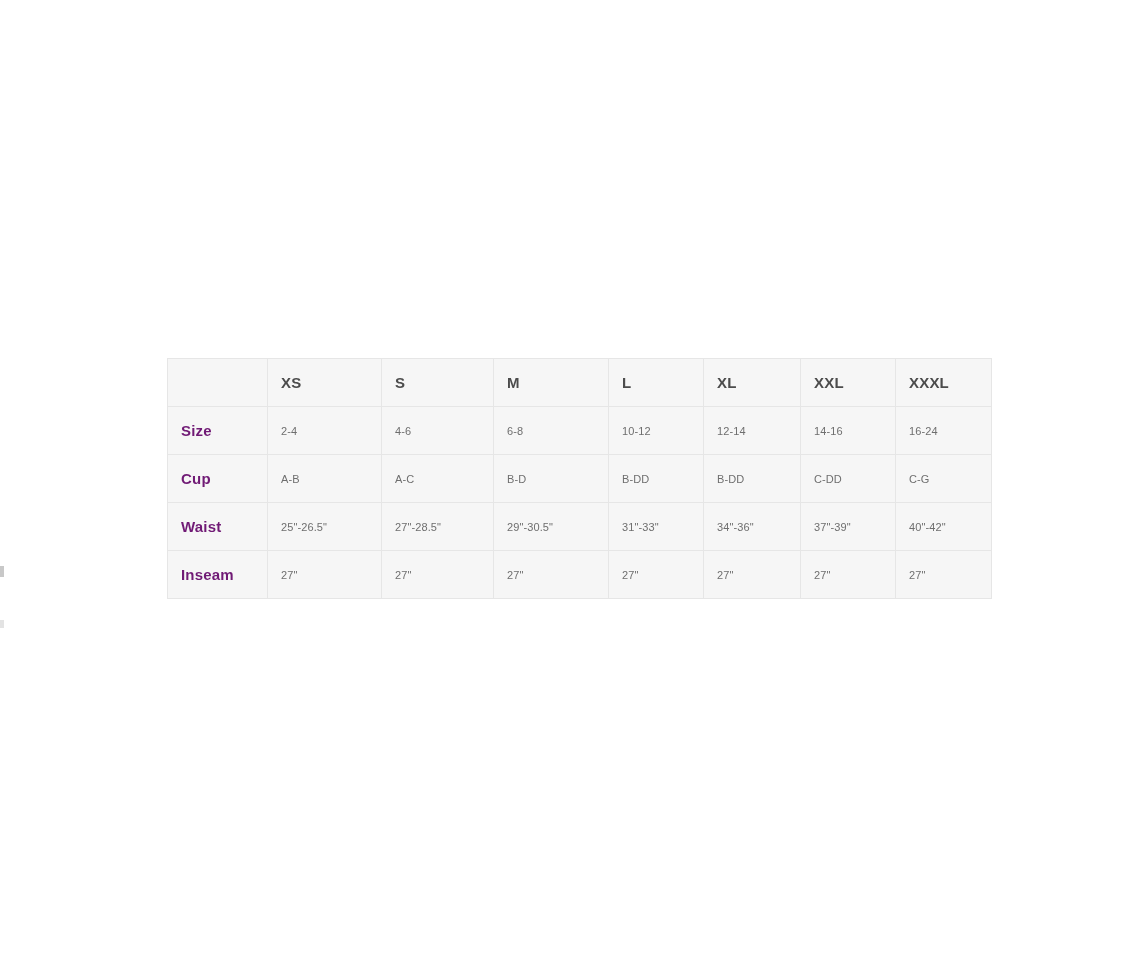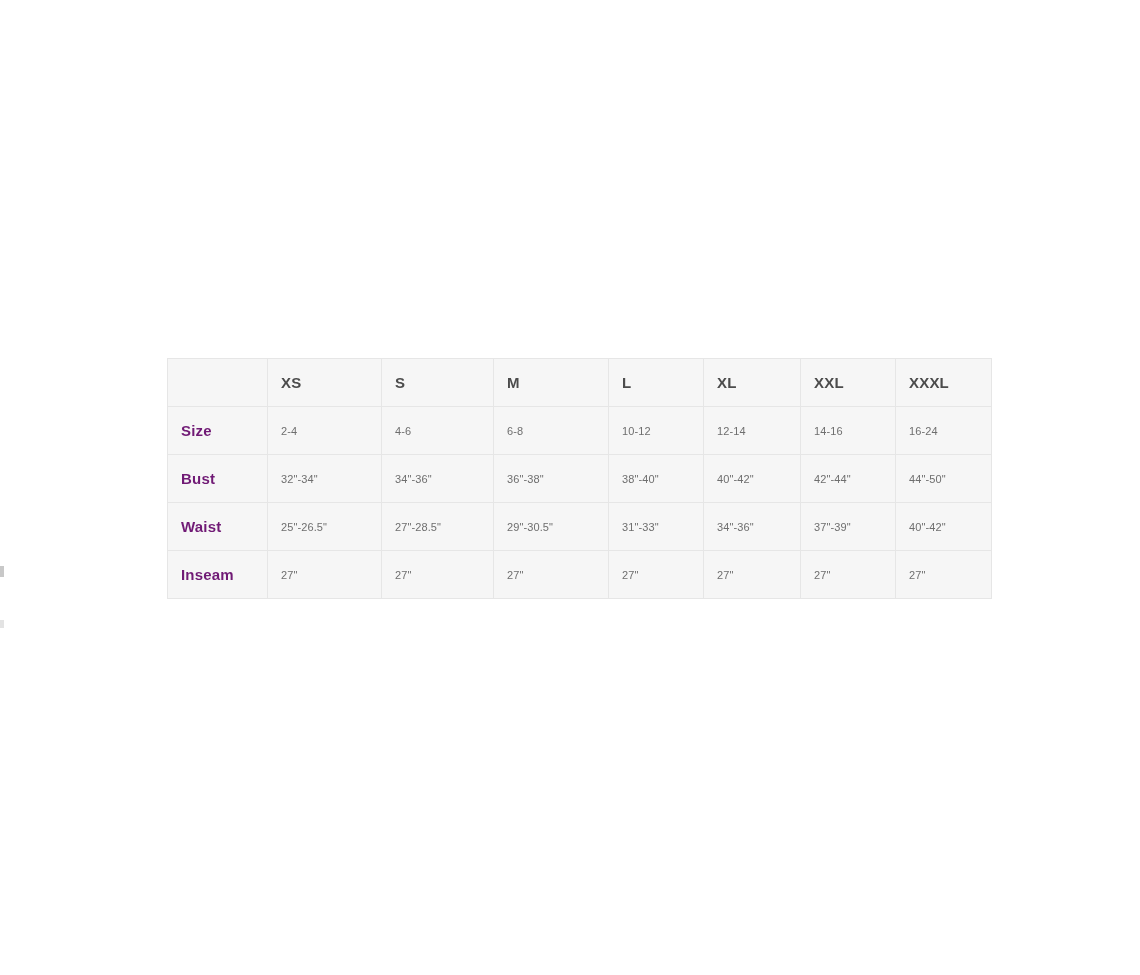--- a/index.html
+++ b/index.html
@@ -134,31 +134,31 @@
           <th class="row-label">Size</th>
           <td class="value">2-4</td>
           <td class="value">4-6</td>
           <td class="value">6-8</td>
           <td class="value">10-12</td>
           <td class="value">12-14</td>
           <td class="value">14-16</td>
           <td class="value">16-24</td>
         </tr>
 
+        <tr>
+          <th class="row-label">Cup</th>
+          <td class="value">A-B</td>
+          <td class="value">A-C</td>
+          <td class="value">B-D</td>
+          <td class="value">B-DD</td>
+          <td class="value">B-DD</td>
+          <td class="value">C-DD</td>
+          <td class="value">C-G</td>
+        </tr>
 
-        <tr>
-          <th class="row-label">Bust</th>
-          <td class="value">32"-34"</td>
-          <td class="value">34"-36"</td>
-          <td class="value">36"-38"</td>
-          <td class="value">38"-40"</td>
-          <td class="value">40"-42"</td>
-          <td class="value">42"-44"</td>
-          <td class="value">44"-50"</td>
-        </tr>
 
         <tr>
           <th class="row-label">Waist</th>
           <td class="value">25"-26.5"</td>
           <td class="value">27"-28.5"</td>
           <td class="value">29"-30.5"</td>
           <td class="value">31"-33"</td>
           <td class="value">34"-36"</td>
           <td class="value">37"-39"</td>
           <td class="value">40"-42"</td>

